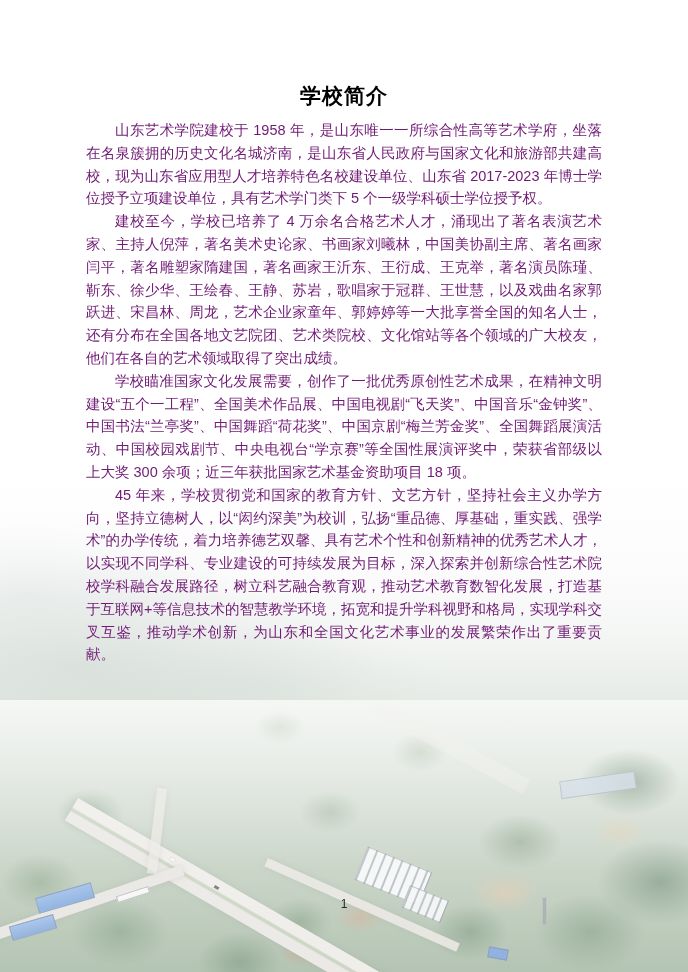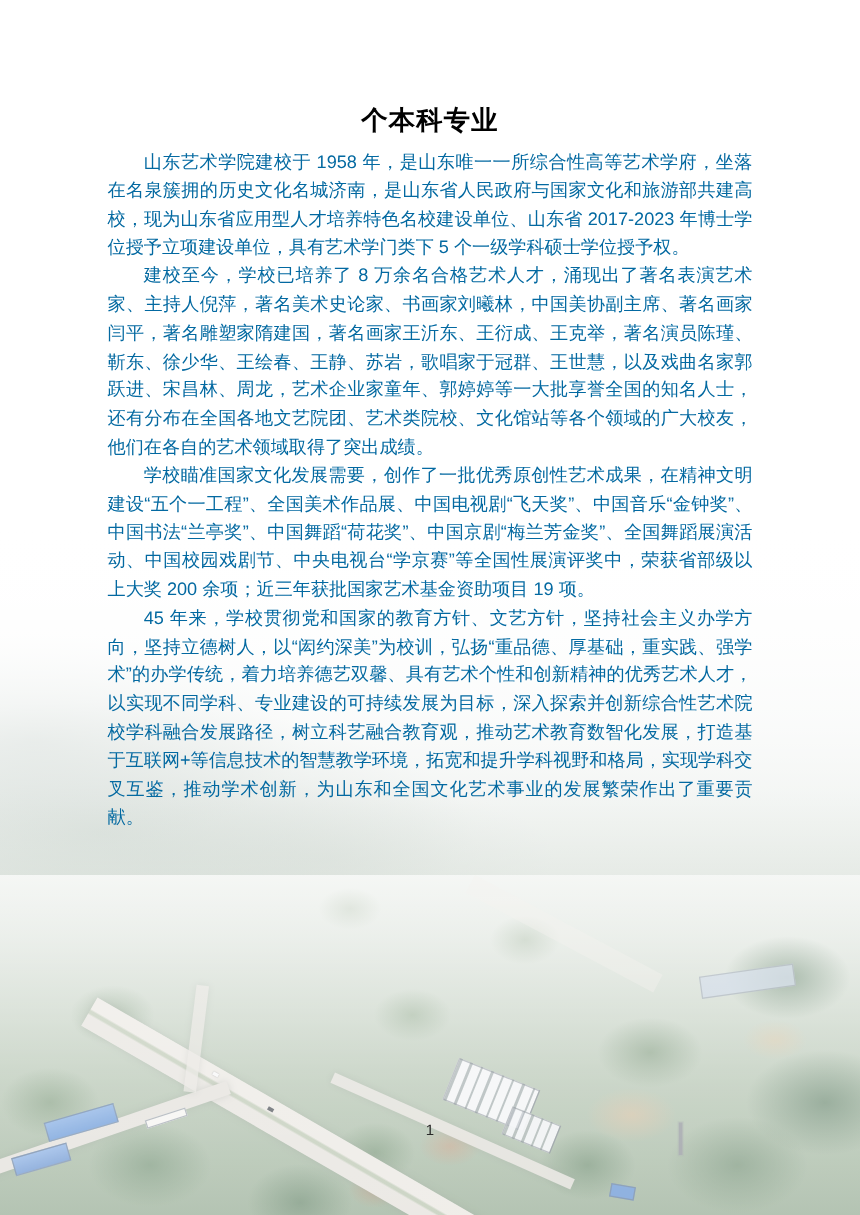--- a/index.html
+++ b/index.html
@@ -137,21 +137,21 @@
   .doc-title{
     margin:0 0 9px 0;
     font-size:21px;font-weight:bold;color:#000;
     text-align:center;letter-spacing:1px;
   }
   .doc-p{
     margin:0;
     font-size:14.5px;line-height:22.8px;
     text-align:justify;text-justify:inter-ideograph;
     text-indent:2em;
-    color:#0369a1;
+    color:#701a75;
   }
   .page-num{
     position:absolute;z-index:2;
     left:0;top:897px;width:688px;
     text-align:center;font-size:12px;color:#2a2a2a;
   }
 </style>
 </head>
 <body>
 
@@ -170,20 +170,20 @@
   <div class="ph bldg bldg-flat"></div>
   <div class="ph bldg shed-blue"></div>
   <div class="ph gate"></div>
   <div class="ph tower"></div>
   <div class="ph car-a"></div>
   <div class="ph car-b"></div>
   <div class="ph veil"></div>
 </div>
 
 <div class="content">
-  <h1 class="doc-title">个本科专业</h1>
+  <h1 class="doc-title">学校简介</h1>
   <p class="doc-p">山东艺术学院建校于 1958 年，是山东唯一一所综合性高等艺术学府，坐落在名泉簇拥的历史文化名城济南，是山东省人民政府与国家文化和旅游部共建高校，现为山东省应用型人才培养特色名校建设单位、山东省 2017-2023 年博士学位授予立项建设单位，具有艺术学门类下 5 个一级学科硕士学位授予权。</p>
-  <p class="doc-p">建校至今，学校已培养了 8 万余名合格艺术人才，涌现出了著名表演艺术家、主持人倪萍，著名美术史论家、书画家刘曦林，中国美协副主席、著名画家闫平，著名雕塑家隋建国，著名画家王沂东、王衍成、王克举，著名演员陈瑾、靳东、徐少华、王绘春、王静、苏岩，歌唱家于冠群、王世慧，以及戏曲名家郭跃进、宋昌林、周龙，艺术企业家童年、郭婷婷等一大批享誉全国的知名人士，还有分布在全国各地文艺院团、艺术类院校、文化馆站等各个领域的广大校友，他们在各自的艺术领域取得了突出成绩。</p>
-  <p class="doc-p">学校瞄准国家文化发展需要，创作了一批优秀原创性艺术成果，在精神文明建设“五个一工程”、全国美术作品展、中国电视剧“飞天奖”、中国音乐“金钟奖”、中国书法“兰亭奖”、中国舞蹈“荷花奖”、中国京剧“梅兰芳金奖”、全国舞蹈展演活动、中国校园戏剧节、中央电视台“学京赛”等全国性展演评奖中，荣获省部级以上大奖 200 余项；近三年获批国家艺术基金资助项目 19 项。</p>
+  <p class="doc-p">建校至今，学校已培养了 4 万余名合格艺术人才，涌现出了著名表演艺术家、主持人倪萍，著名美术史论家、书画家刘曦林，中国美协副主席、著名画家闫平，著名雕塑家隋建国，著名画家王沂东、王衍成、王克举，著名演员陈瑾、靳东、徐少华、王绘春、王静、苏岩，歌唱家于冠群、王世慧，以及戏曲名家郭跃进、宋昌林、周龙，艺术企业家童年、郭婷婷等一大批享誉全国的知名人士，还有分布在全国各地文艺院团、艺术类院校、文化馆站等各个领域的广大校友，他们在各自的艺术领域取得了突出成绩。</p>
+  <p class="doc-p">学校瞄准国家文化发展需要，创作了一批优秀原创性艺术成果，在精神文明建设“五个一工程”、全国美术作品展、中国电视剧“飞天奖”、中国音乐“金钟奖”、中国书法“兰亭奖”、中国舞蹈“荷花奖”、中国京剧“梅兰芳金奖”、全国舞蹈展演活动、中国校园戏剧节、中央电视台“学京赛”等全国性展演评奖中，荣获省部级以上大奖 300 余项；近三年获批国家艺术基金资助项目 18 项。</p>
   <p class="doc-p">45 年来，学校贯彻党和国家的教育方针、文艺方针，坚持社会主义办学方向，坚持立德树人，以“闳约深美”为校训，弘扬“重品德、厚基础，重实践、强学术”的办学传统，着力培养德艺双馨、具有艺术个性和创新精神的优秀艺术人才，以实现不同学科、专业建设的可持续发展为目标，深入探索并创新综合性艺术院校学科融合发展路径，树立科艺融合教育观，推动艺术教育数智化发展，打造基于互联网+等信息技术的智慧教学环境，拓宽和提升学科视野和格局，实现学科交叉互鉴，推动学术创新，为山东和全国文化艺术事业的发展繁荣作出了重要贡献。</p>
 </div>
 
 <div class="page-num">1</div>
 
 </body></html>

